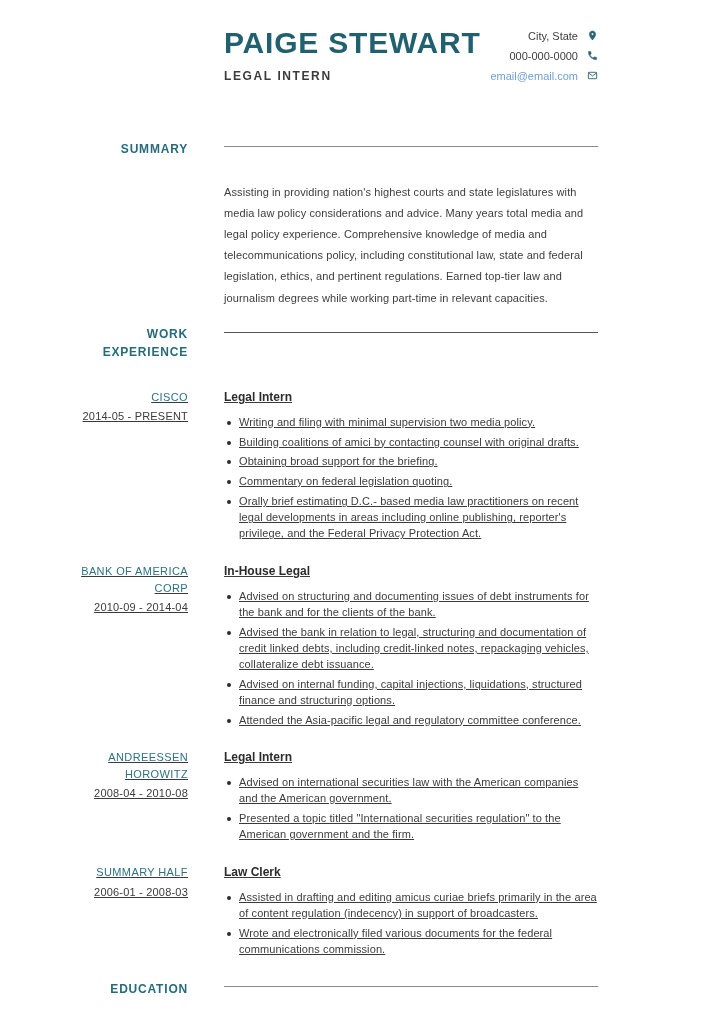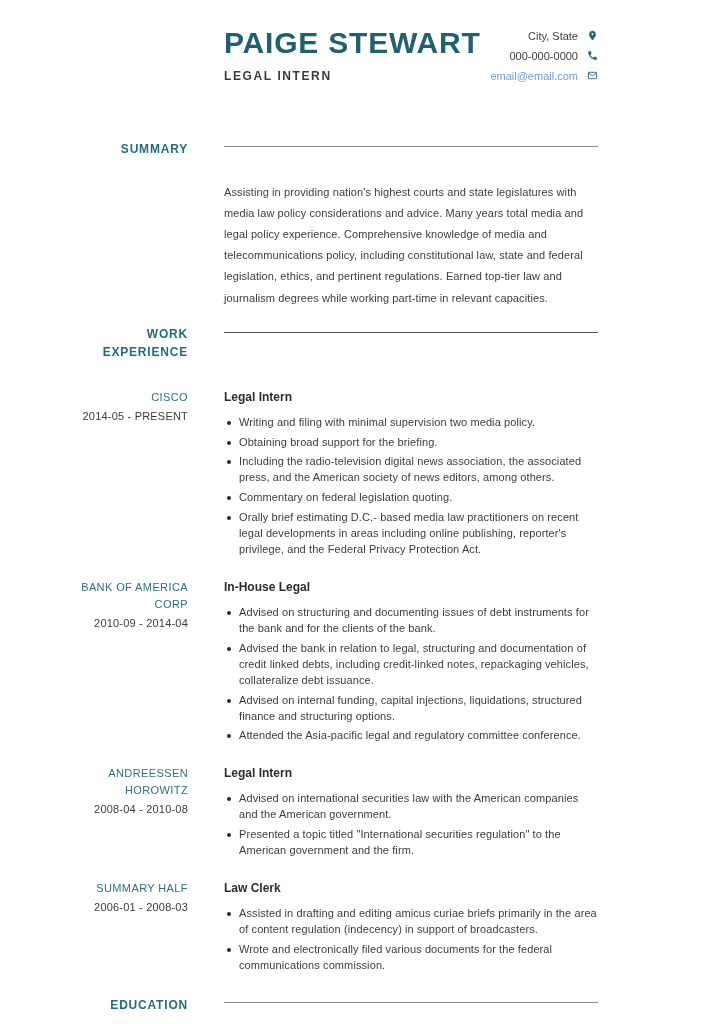--- a/index.html
+++ b/index.html
@@ -38,21 +38,21 @@
   .rule { border-top:1px solid #8a8a8a; margin-top:7px; }
   .rule.dark { border-top-color:#555; }
 
   
   .summary-text {
     font-size:11px; line-height:1.92; color:#3c3c3c;
     padding-top:23px; letter-spacing:0.1px;
   }
 
   
-  .entries { margin-top:27px; }
+  .entries { margin-top:27px;text-decoration:underline; }
   .entry { margin-bottom:17px; }
   .company {
     font-size:11px; color:#2d7183; letter-spacing:0.4px; line-height:1.5;
     font-weight:normal;
   }
   .dates { font-size:11px; color:#3b3b3b; margin-top:4px; line-height:1.4; letter-spacing:0.2px; }
   .entry-title { font-size:12px; font-weight:bold; color:#2c2c2c; line-height:1.4; }
   ul.bullets { list-style:none; margin-top:9px; }
   ul.bullets li {
     position:relative; padding-left:15px; font-size:11px; line-height:1.45;
@@ -128,22 +128,22 @@
 
     <div class="grid-row entry">
       <div class="side-cell">
         <div class="company">CISCO</div>
         <div class="dates">2014-05 - PRESENT</div>
       </div>
       <div>
         <div class="entry-title">Legal Intern</div>
         <ul class="bullets">
           <li>Writing and filing with minimal supervision two media policy.</li>
+          <li>Building coalitions of amici by contacting counsel with original drafts.</li>
           <li>Obtaining broad support for the briefing.</li>
-          <li>Including the radio-television digital news association, the associated press, and the American society of news editors, among others.</li>
           <li>Commentary on federal legislation quoting.</li>
           <li>Orally brief estimating D.C.- based media law practitioners on recent legal developments in areas including online publishing, reporter's privilege, and the Federal Privacy Protection Act.</li>
         </ul>
       </div>
     </div>
 
     <div class="grid-row entry">
       <div class="side-cell">
         <div class="company">BANK OF AMERICA CORP</div>
         <div class="dates">2010-09 - 2014-04</div>

